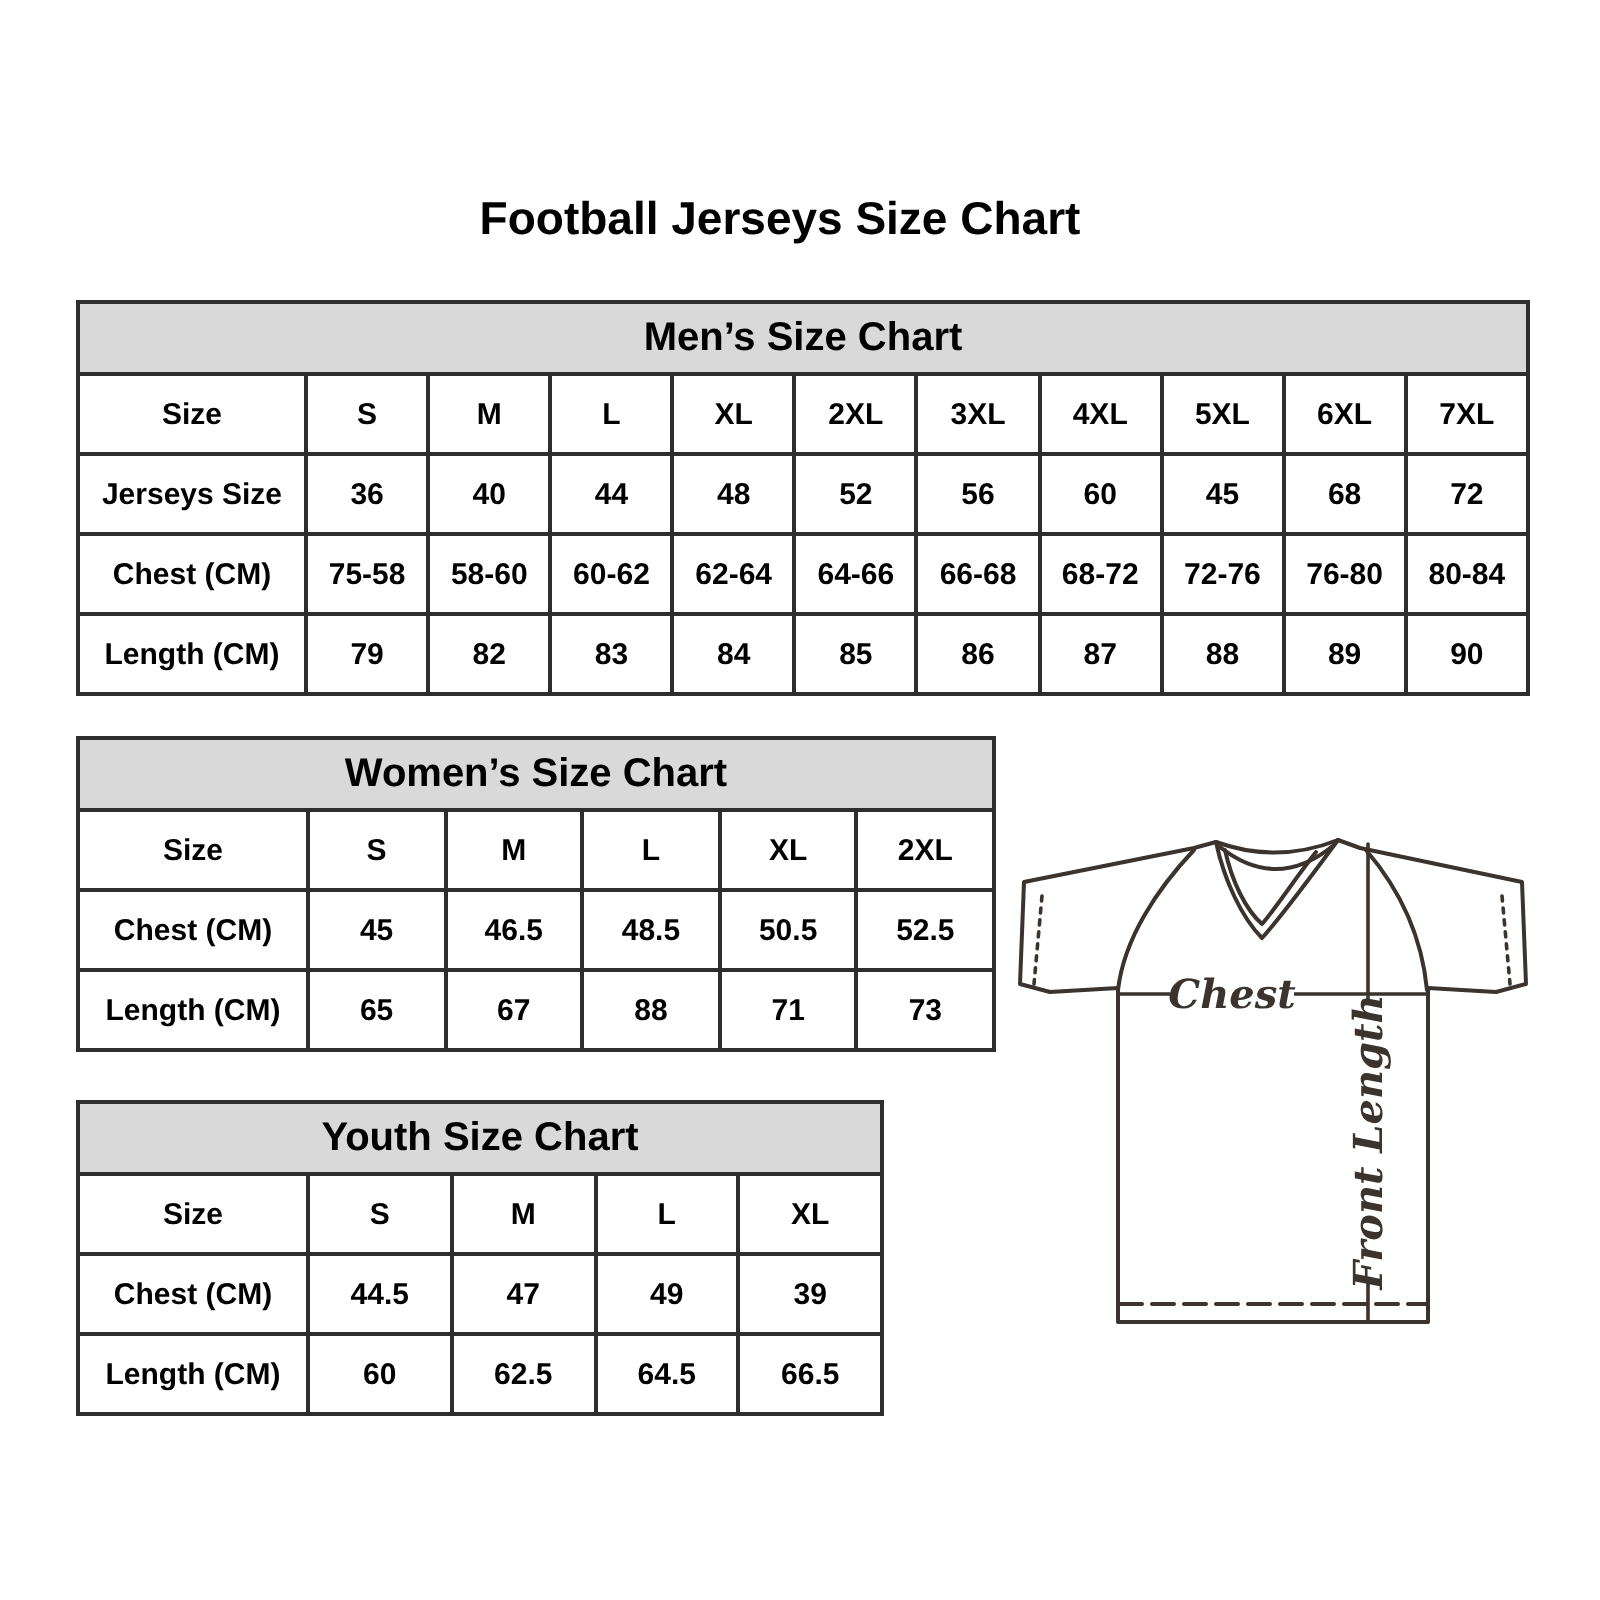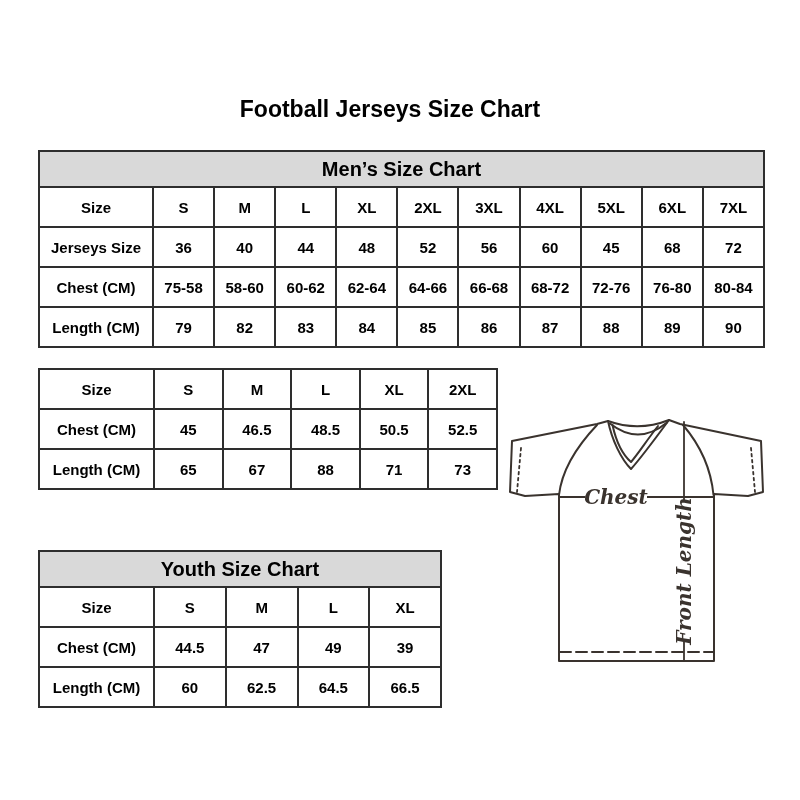--- a/index.html
+++ b/index.html
@@ -110,20 +110,23 @@
   <table id="women-table" class="size-table small">
       <colgroup>
         <col class="label-col">
         <col>
         <col>
         <col>
         <col>
         <col>
       </colgroup>
       <tbody>
+        <tr class="band">
+          <td colspan="6">Women’s Size Chart</td>
+        </tr>
         <tr>
           <td>Size</td>
           <td>S</td>
           <td>M</td>
           <td>L</td>
           <td>XL</td>
           <td>2XL</td>
         </tr>
         <tr>
           <td>Chest (CM)</td>

